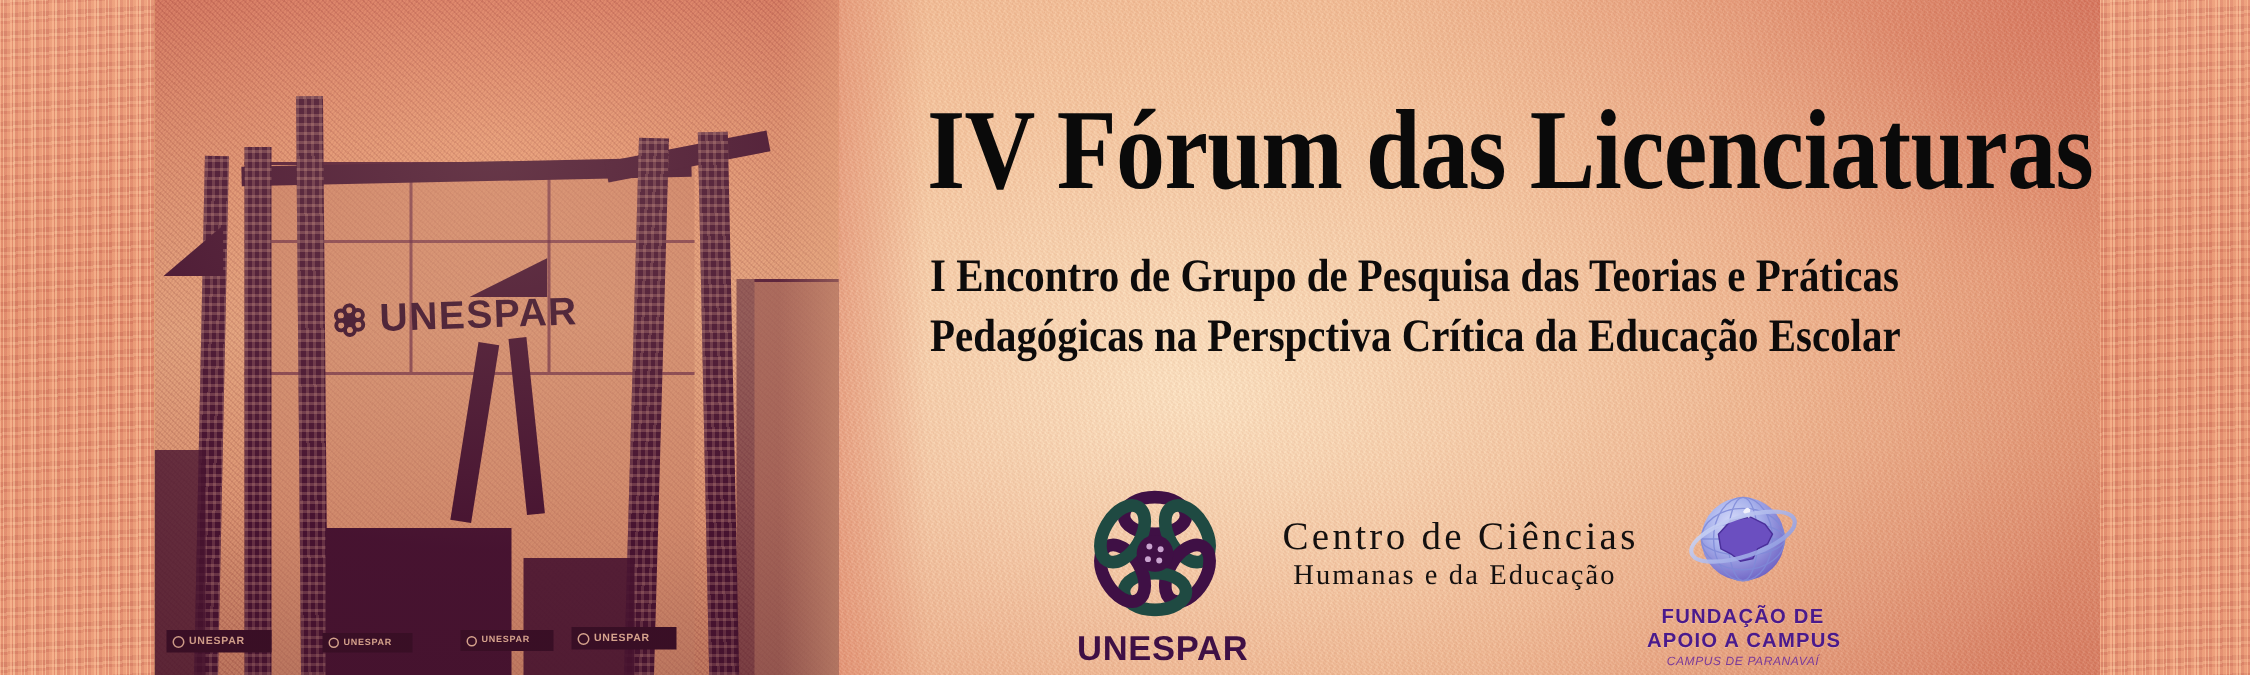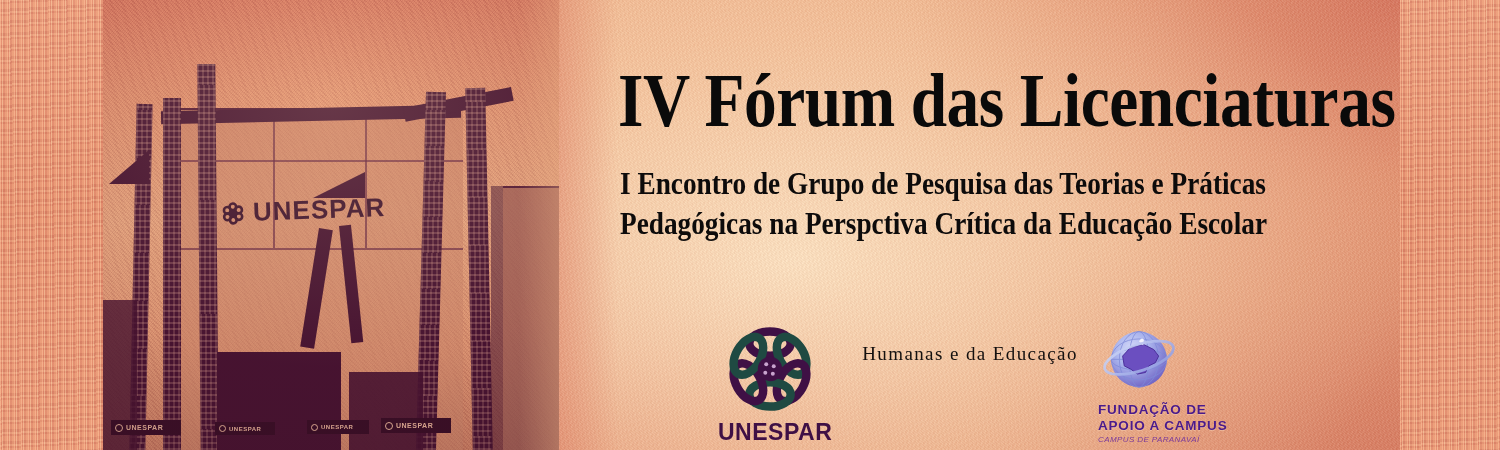--- a/index.html
+++ b/index.html
@@ -231,20 +231,21 @@
     line-height: 1.2;
     white-space: nowrap;
   }
 
   
   .fundacao {
     position: absolute;
     left: 1098px;
     top: 325px;
     width: 128px;
+    text-align: center;
   }
   .fundacao-lines {
     margin-top: 1px;
     color: #4a1a8c;
     font-family: "Liberation Sans", sans-serif;
     font-weight: bold;
     font-size: 13.5px;
     letter-spacing: 0.8px;
     line-height: 1.12;
     white-space: nowrap;
@@ -359,20 +360,21 @@
         <circle cx="46" cy="45" r="2.1"></circle>
         <circle cx="54" cy="47" r="2.1"></circle>
         <circle cx="45" cy="54" r="2.1"></circle>
         <circle cx="53" cy="55" r="2.1"></circle>
       </g>
     </svg>
     <div class="unespar-word">UNESPAR</div>
   </div>
 
   <div class="ccentro">
+    <div class="l1">Centro de Ciências</div>
     <div class="l2">Humanas e da Educação</div>
   </div>
 
   <div class="fundacao">
     <svg width="82" height="72" viewBox="0 0 100 88" aria-hidden="true">
       <defs>
         <radialGradient id="globeGrad" cx="38%" cy="32%" r="72%">
           <stop offset="0%" stop-color="#d9ddfa"></stop>
           <stop offset="45%" stop-color="#a8b2ec"></stop>
           <stop offset="100%" stop-color="#6f63c4"></stop>

